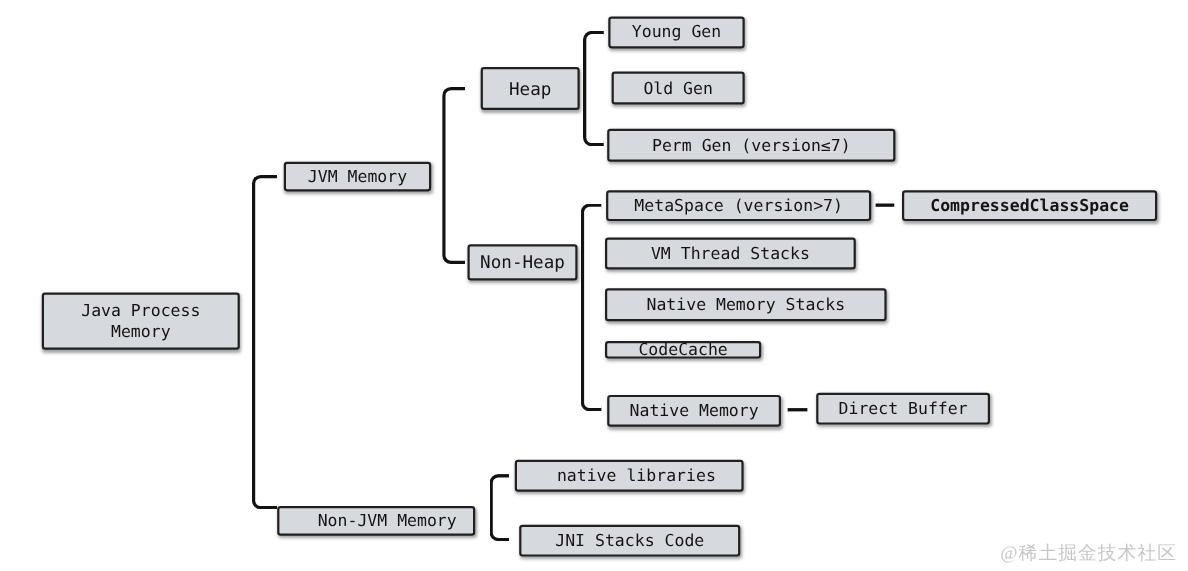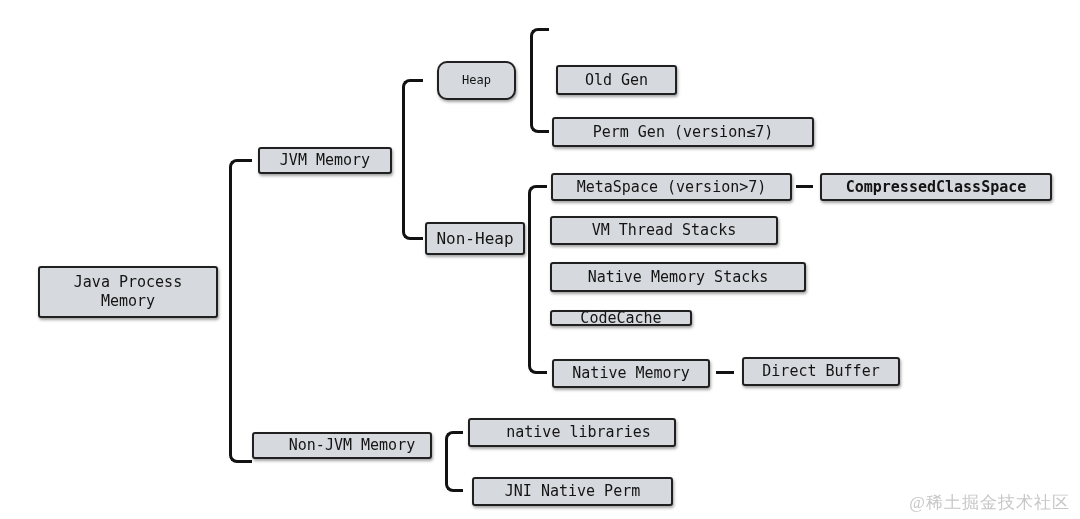--- a/index.html
+++ b/index.html
@@ -23,22 +23,22 @@
     justify-content: center;
     color: #141414;
     font-size: 15px;
     line-height: 1.25;
     text-align: center;
     white-space: pre-line;
   }
   
   .n-root      { left: 38px;  top: 266px; width: 180px; height: 52px; }
   .n-jvm       { left: 258px; top: 147px; width: 134px; height: 27px; }
-  .n-nonjvm    { left: 252px; top: 432px; width: 180px; height: 27px; padding-left: 20px; }
-  .n-heap      { left: 437px; top: 61px;  width: 79px;  height: 39px; font-size: 12px; border-radius: 10px; }
+  .n-nonjvm    { left: 252px; top: 460px; width: 180px; height: 27px; padding-left: 20px; }
+  .n-heap      { left: 437px; top: 61px;  width: 90px;  height: 39px; font-size: 16px; }
   .n-nonheap   { left: 425px; top: 222px; width: 100px; height: 33px; font-size: 16px; }
   .n-younggen  { left: 553px; top: 15px;  width: 124px; height: 29px; }
   .n-oldgen    { left: 556px; top: 65px;  width: 121px; height: 30px; }
   .n-permgen   { left: 552px; top: 117px; width: 262px; height: 30px; }
   .n-metaspace { left: 551px; top: 173px; width: 241px; height: 28px; }
   .n-ccs       { left: 820px; top: 173px; width: 232px; height: 28px; font-weight: bold; }
   .n-vmts      { left: 550px; top: 216px; width: 228px; height: 29px; }
   .n-nts       { left: 550px; top: 262px; width: 256px; height: 30px; }
   .n-codecache { left: 550px; top: 310px; width: 142px; height: 16px; }
   .n-nativemem { left: 552px; top: 359px; width: 158px; height: 29px; }
@@ -87,33 +87,34 @@
 
   <div class="node n-jvm">JVM Memory</div>
 
   <div class="node n-root">Java Process
 Memory</div>
   <div class="node n-nonjvm">Non-JVM Memory</div>
 
   <div class="node n-heap">Heap</div>
   <div class="node n-nonheap">Non-Heap</div>
 
+  <div class="node n-younggen">Young Gen</div>
   <div class="node n-oldgen">Old Gen</div>
   <div class="node n-permgen">Perm Gen (version≤7)</div>
 
   <div class="node n-metaspace">MetaSpace (version&gt;7)</div>
   <div class="node n-ccs">CompressedClassSpace</div>
   <div class="node n-vmts">VM Thread Stacks</div>
   <div class="node n-nts">Native Memory Stacks</div>
   <div class="node n-codecache">CodeCache</div>
   <div class="node n-nativemem">Native Memory</div>
   <div class="node n-directbuf">Direct Buffer</div>
 
   <div class="node n-natlib">native libraries</div>
-  <div class="node n-jni">JNI Native Perm</div>
+  <div class="node n-jni">JNI Stacks Code</div>
 
   <div class="bracket b-root"></div>
   <div class="bracket b-jvm"></div>
   <div class="bracket b-heap"></div>
   <div class="bracket b-nonheap"></div>
   <div class="bracket b-nonjvm"></div>
 
   <div class="dash d-ccs"></div>
   <div class="dash d-directbuf"></div>
 

